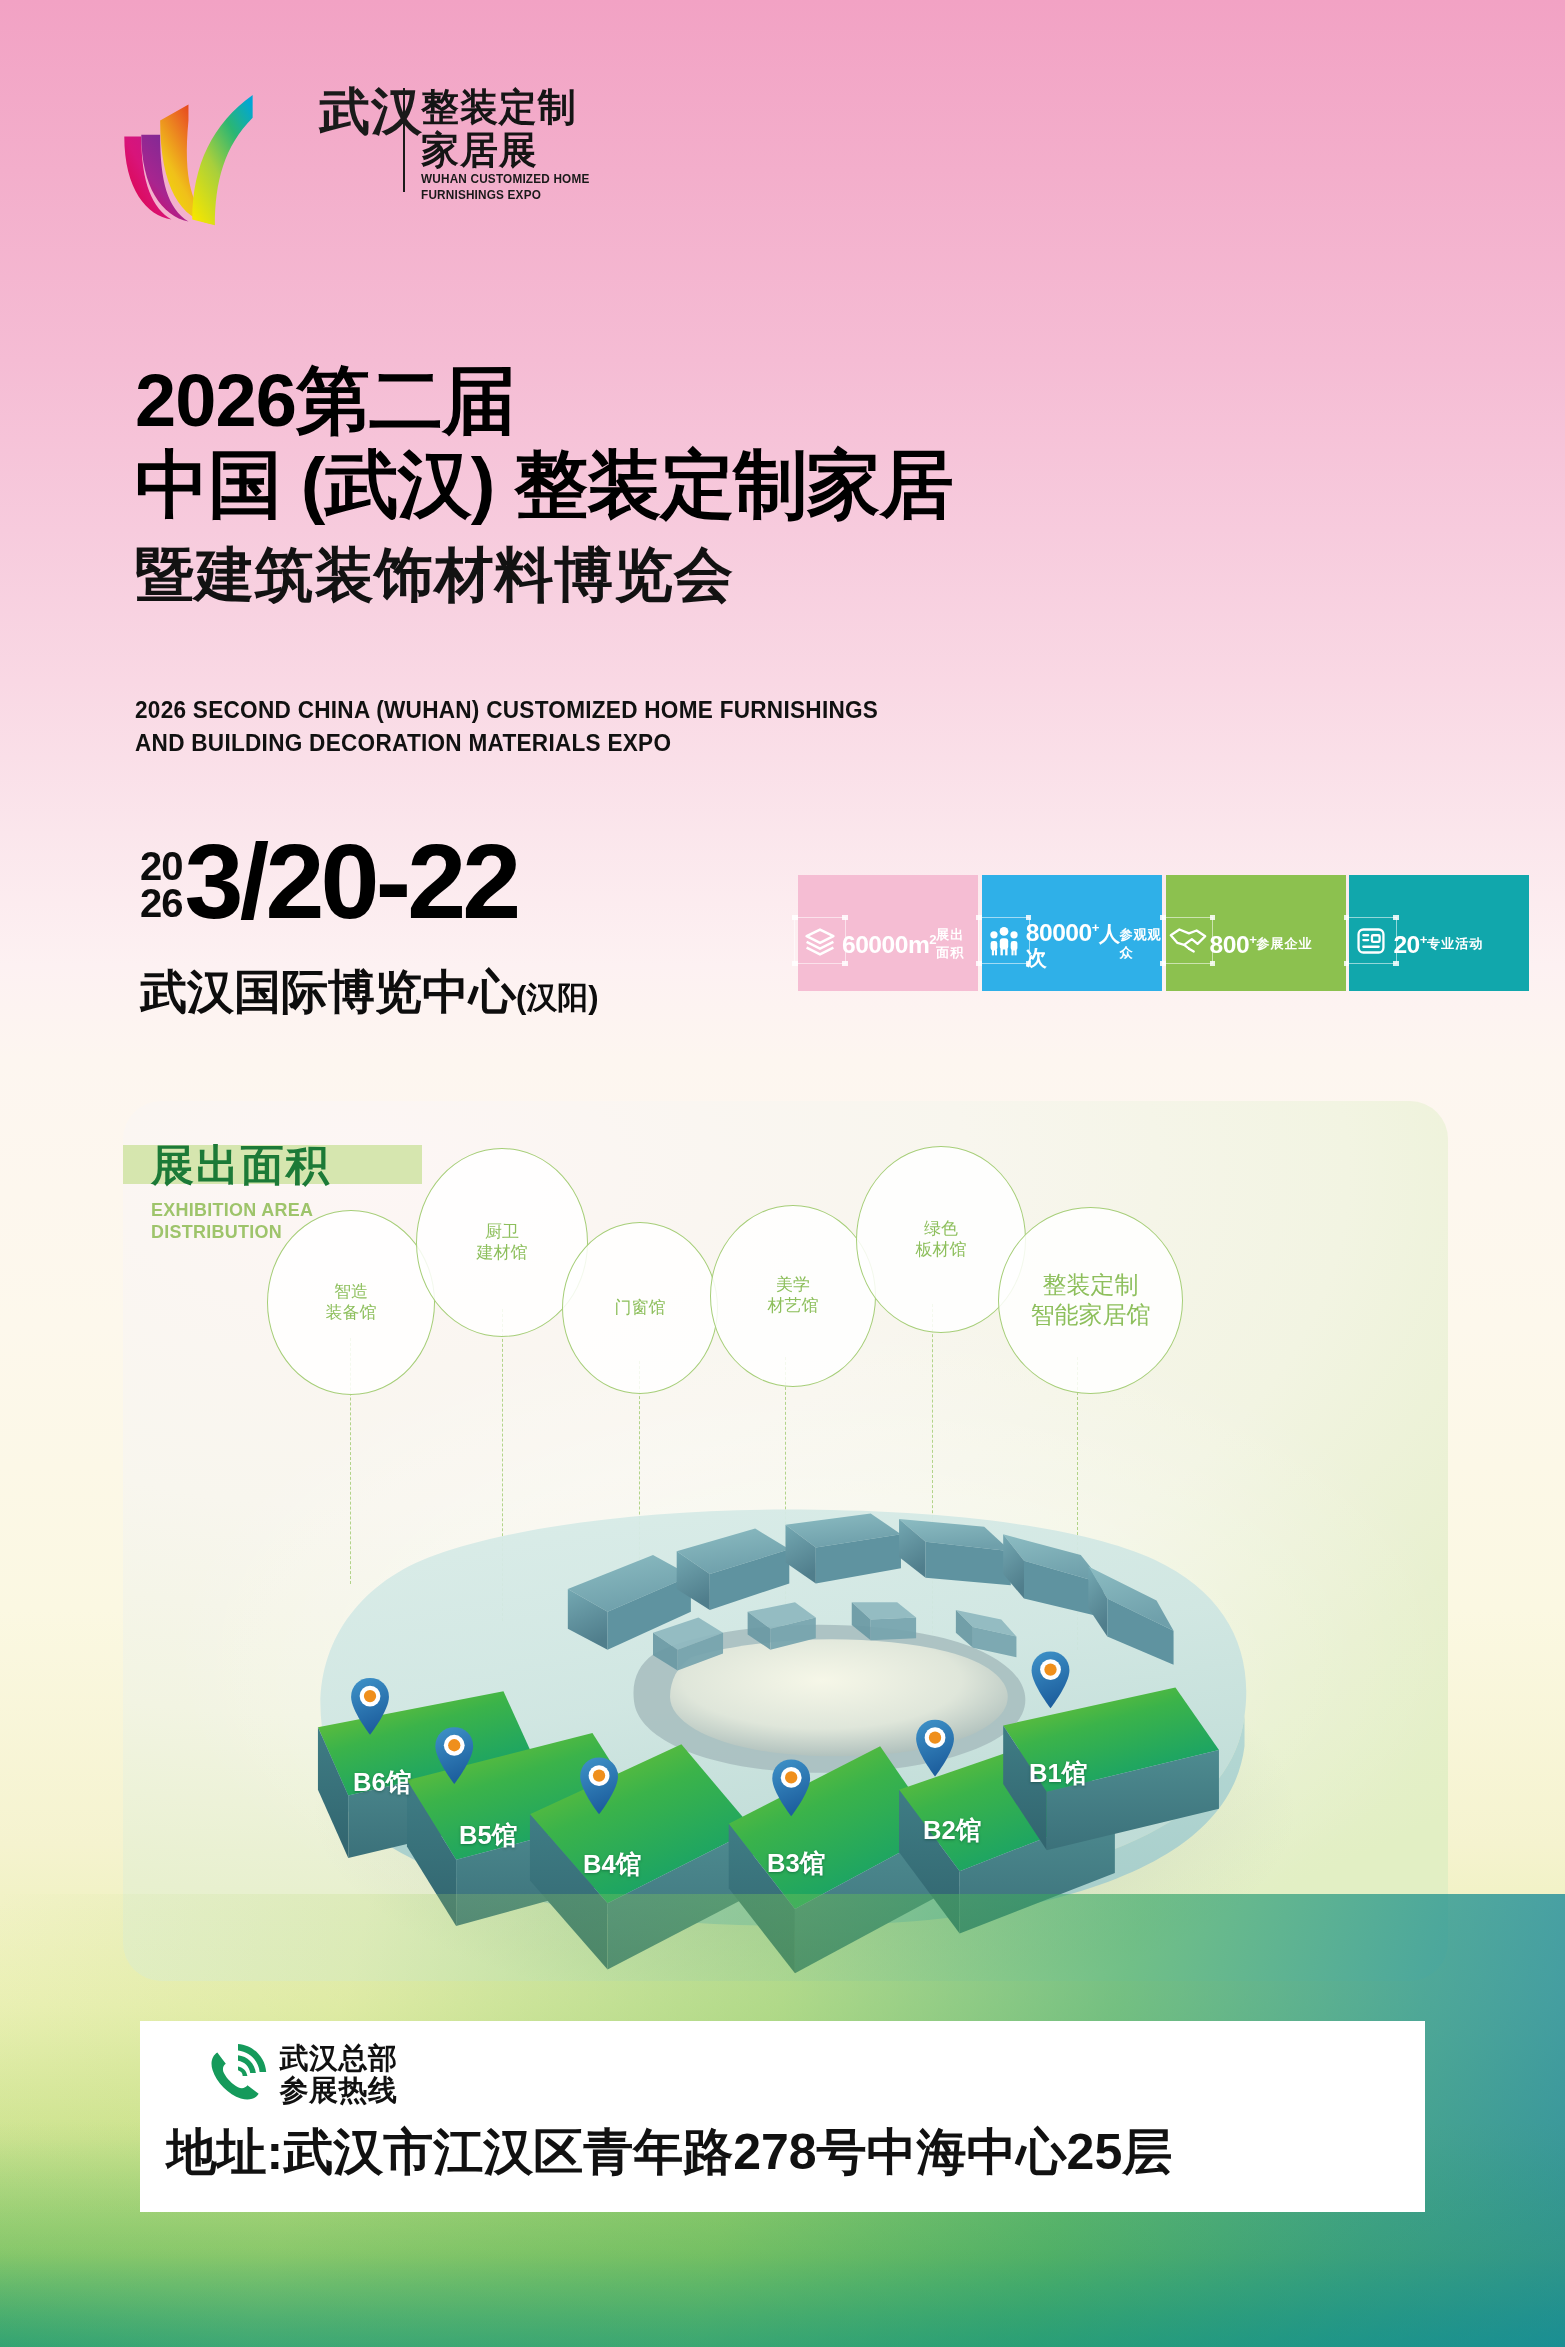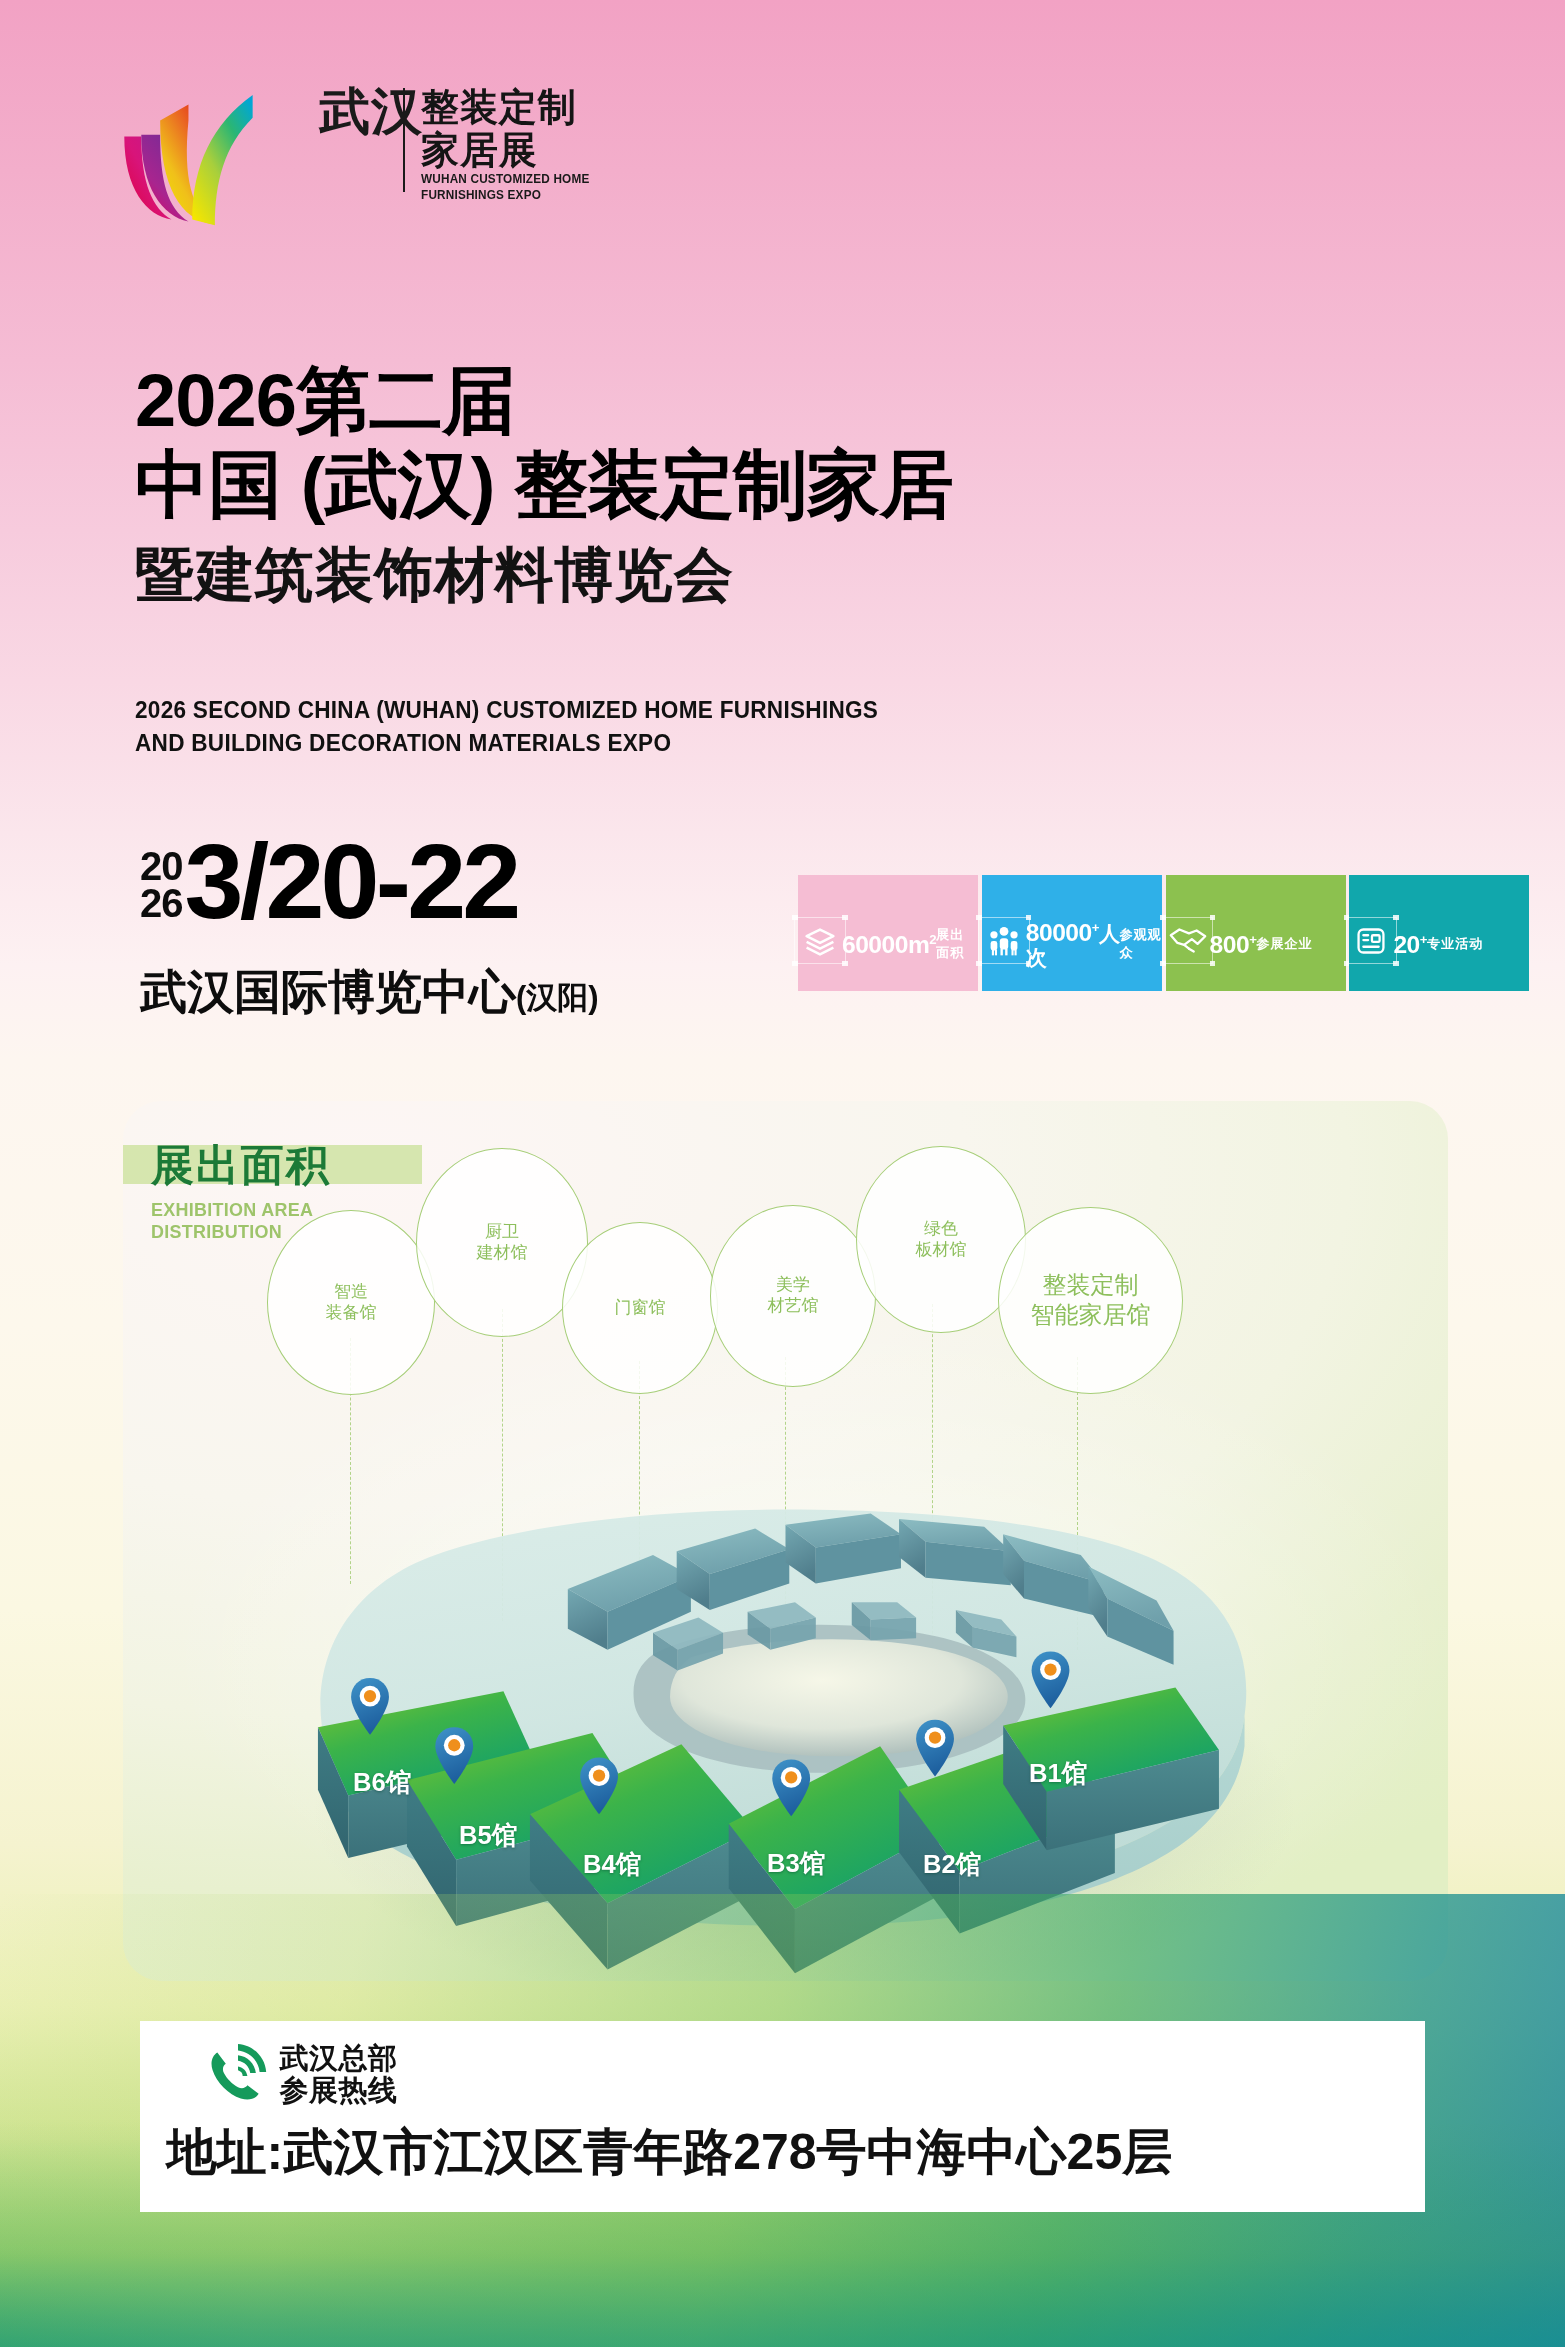--- a/index.html
+++ b/index.html
@@ -503,21 +503,21 @@
         <path d="M960 272 C960 260 969 252 980 252 C991 252 1000 260 1000 272 C1000 286 980 312 980 312 C980 312 960 286 960 272 Z" fill="url(#pinG)"></path>
         <circle cx="980" cy="271" r="11" fill="#fff"></circle>
           <circle cx="980" cy="271" r="6.5" fill="#ef8f1c"></circle>
       </g>
     </svg>
 
     <div class="hall-lbl" style="left:230px; top:664px;">B6馆</div>
     <div class="hall-lbl" style="left:336px; top:717px;">B5馆</div>
     <div class="hall-lbl" style="left:460px; top:746px;">B4馆</div>
     <div class="hall-lbl" style="left:644px; top:745px;">B3馆</div>
-    <div class="hall-lbl" style="left:800px; top:712px;margin-top:34px;">B2馆</div>
+    <div class="hall-lbl" style="left:800px; top:712px;">B2馆</div>
     <div class="hall-lbl" style="left:906px; top:655px;">B1馆</div>
   </div>
 
   <div id="bottom-wash"></div>
   <div id="bottom-wash2"></div>
 
   <div id="footer">
     <div id="f-row1">
       <svg id="phone-ic" viewBox="0 0 72 66">
         <g fill="#159a5b">

